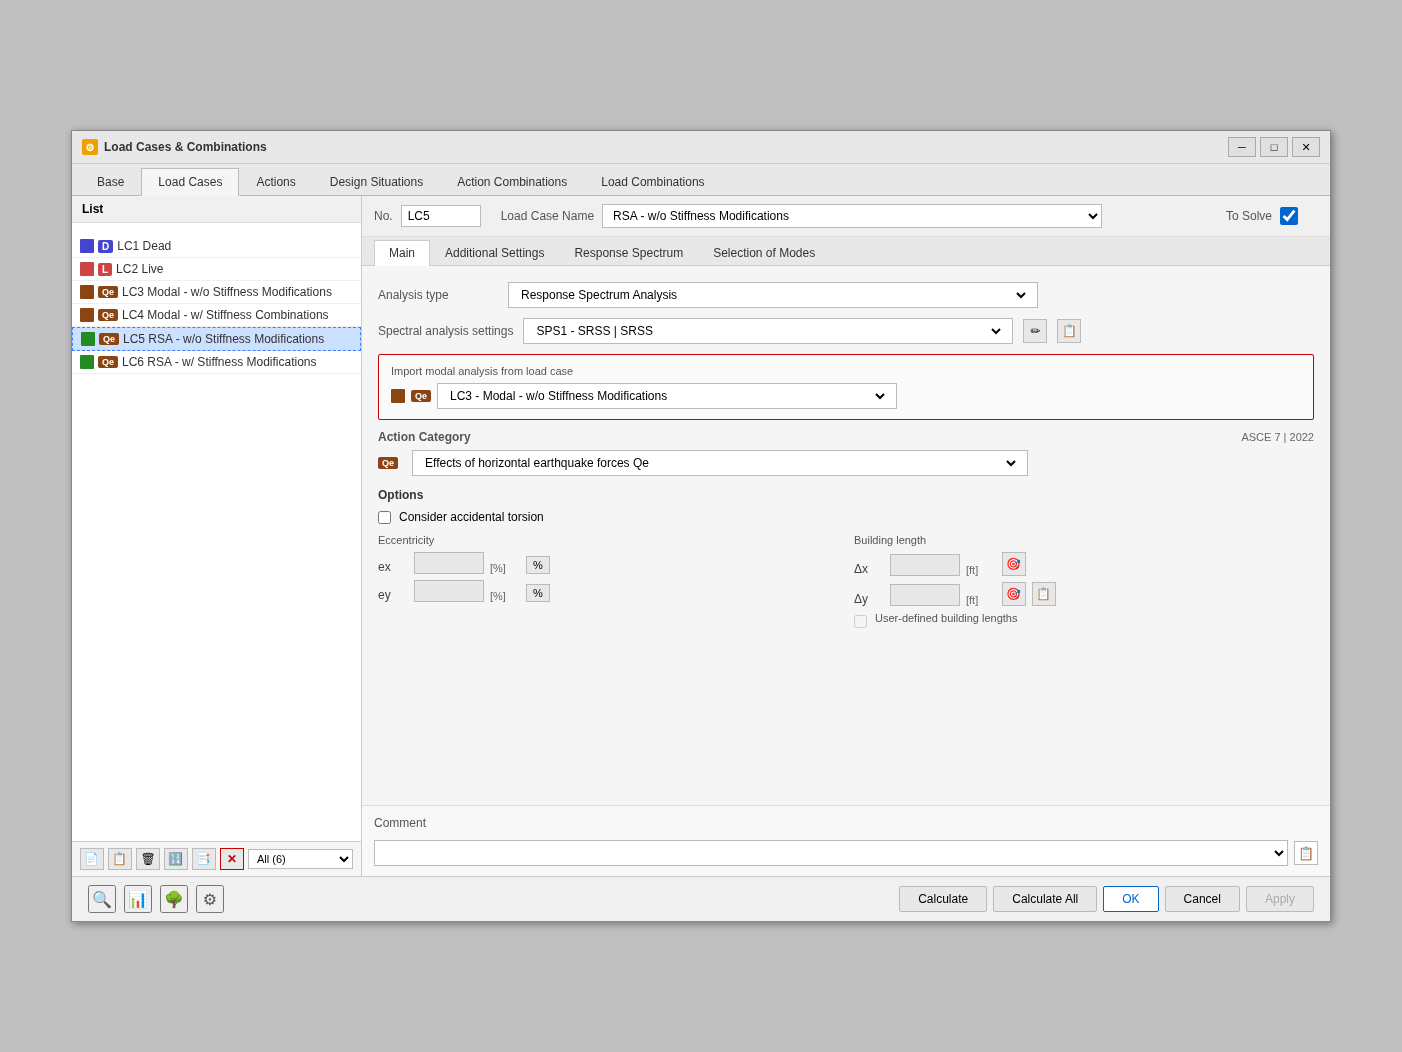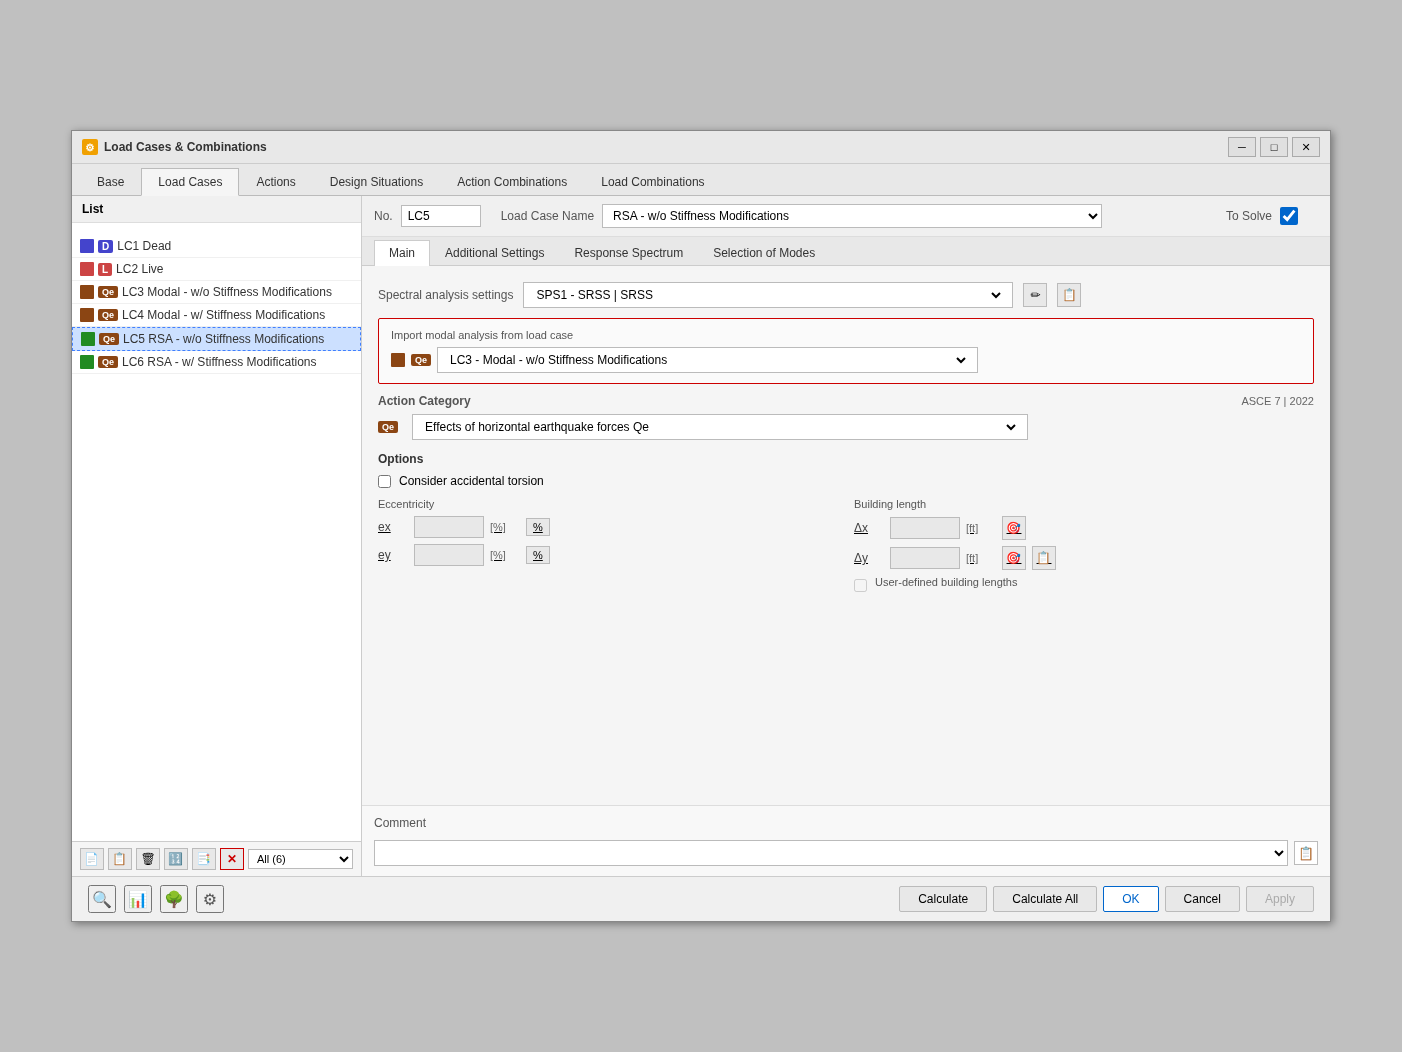--- a/index.html
+++ b/index.html
@@ -45,21 +45,21 @@
     .bordered-section { border: 1px solid #cc0000; background: #fafafa; padding: 10px 12px; margin-bottom: 10px; border-radius: 2px; }
     .bordered-section-label { font-size: 11px; color: #555; margin-bottom: 6px; }
     .import-row { display: flex; align-items: center; gap: 6px; }
     .action-category-row { display: flex; align-items: center; justify-content: space-between; margin-bottom: 6px; }
     .action-category-label { font-weight: 600; color: #555; }
     .asce-label { font-size: 11px; color: #666; }
     .section-divider { margin: 12px 0 8px 0; }
     .checkbox-row { display: flex; align-items: center; gap: 8px; margin-bottom: 8px; }
     .options-grid { display: grid; grid-template-columns: 1fr 1fr; gap: 16px; margin-top: 10px; }
     .options-subgroup label { display: block; font-size: 11px; color: #555; margin-bottom: 6px; }
-    .field-row { display: flex; align-items: center; gap: 6px; margin-bottom: 6px; text-decoration: underline; }
+    .field-row { display: flex; align-items: flex-end; gap: 6px; margin-bottom: 6px; }
     .field-name { width: 30px; font-size: 12px; color: #444; }
     .field-input { width: 70px; padding: 3px 4px; border: 1px solid #bbb; background: #e8e8e8; font-size: 12px; }
     .field-unit { font-size: 11px; color: #666; width: 30px; }
     .field-unit-badge { padding: 2px 6px; border: 1px solid #bbb; background: #e8e8e8; font-size: 11px; }
     .comment-section { border-top: 1px solid #ddd; padding: 10px 12px; background: #f8f8f8; }
     .comment-row { display: flex; align-items: center; gap: 6px; }
     .comment-input { flex: 1; padding: 4px 6px; border: 1px solid #bbb; background: white; font-size: 12px; }
     .copy-btn { width: 24px; height: 24px; border: 1px solid #bbb; background: white; cursor: pointer; display: flex; align-items: center; justify-content: center; font-size: 13px; }
     .bottom-bar { border-top: 1px solid #ccc; padding: 8px 16px; display: flex; align-items: center; justify-content: space-between; background: #f0f0f0; }
     .bottom-icons { display: flex; gap: 8px; }
@@ -118,21 +118,21 @@
 
         <div class="list-item">
           <div class="color-box" style="background:#8b4513;"></div>
           <span class="label-badge" style="background:#8b4513; font-size:9px;">Qe</span>
           <span class="list-item-text">LC3  Modal - w/o Stiffness Modifications</span>
         </div>
 
         <div class="list-item">
           <div class="color-box" style="background:#8b4513;"></div>
           <span class="label-badge" style="background:#8b4513; font-size:9px;">Qe</span>
-          <span class="list-item-text">LC4  Modal - w/ Stiffness Modifications</span>
+          <span class="list-item-text">LC4  Modal - w/ Stiffness Combinations</span>
         </div>
 
         <div class="list-item selected">
           <div class="color-box" style="background:#228b22;"></div>
           <span class="label-badge" style="background:#8b4513; font-size:9px;">Qe</span>
           <span class="list-item-text">LC5  RSA - w/o Stiffness Modifications</span>
         </div>
 
         <div class="list-item">
           <div class="color-box" style="background:#228b22;"></div>
@@ -178,38 +178,46 @@
       <div class="sub-tabs">
         <div class="sub-tab active">Main</div>
         <div class="sub-tab">Additional Settings</div>
         <div class="sub-tab">Response Spectrum</div>
         <div class="sub-tab">Selection of Modes</div>
       </div>
 
       <div class="form-body">
 
 
+        <div class="form-row">
+          <span class="form-row-label">Analysis type</span>
+          <div class="dropdown-wide" style="width:530px;">
+            <select class="select-native">
+              <option>Response Spectrum Analysis</option>
+            </select>
+          </div>
+        </div>
 
         <div class="form-row">
           <span class="form-row-label">Spectral analysis settings</span>
           <div class="dropdown-wide" style="width:490px;">
             <select class="select-native">
               <option>SPS1 - SRSS | SRSS</option>
             </select>
           </div>
           <button class="icon-btn">✏</button>
           <button class="icon-btn">📋</button>
         </div>
 
         <div class="bordered-section">
           <div class="bordered-section-label">Import modal analysis from load case</div>
           <div class="import-row">
             <div class="color-box" style="background:#8b4513;"></div>
             <span class="label-badge" style="background:#8b4513; font-size:9px;">Qe</span>
-            <div class="dropdown-wide" style="width:541px;">
+            <div class="dropdown-wide" style="width:460px;">
               <select class="select-native">
                 <option>LC3 - Modal - w/o Stiffness Modifications</option>
               </select>
             </div>
           </div>
         </div>
 
         <div>
           <div class="action-category-row">
             <span class="action-category-label">Action Category</span>

